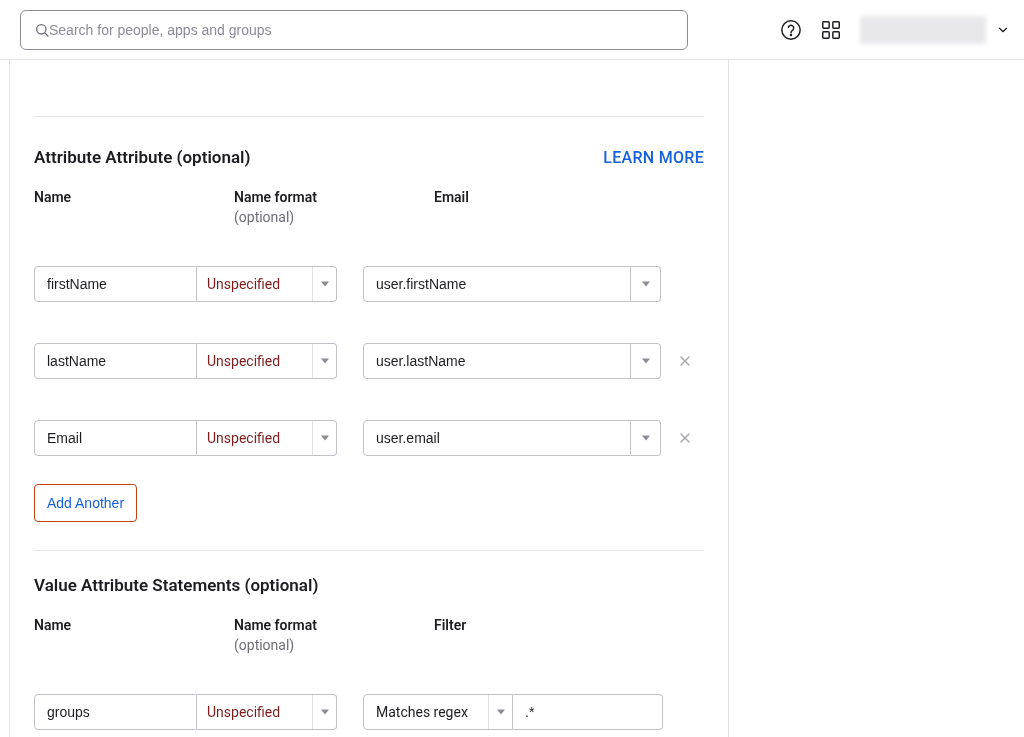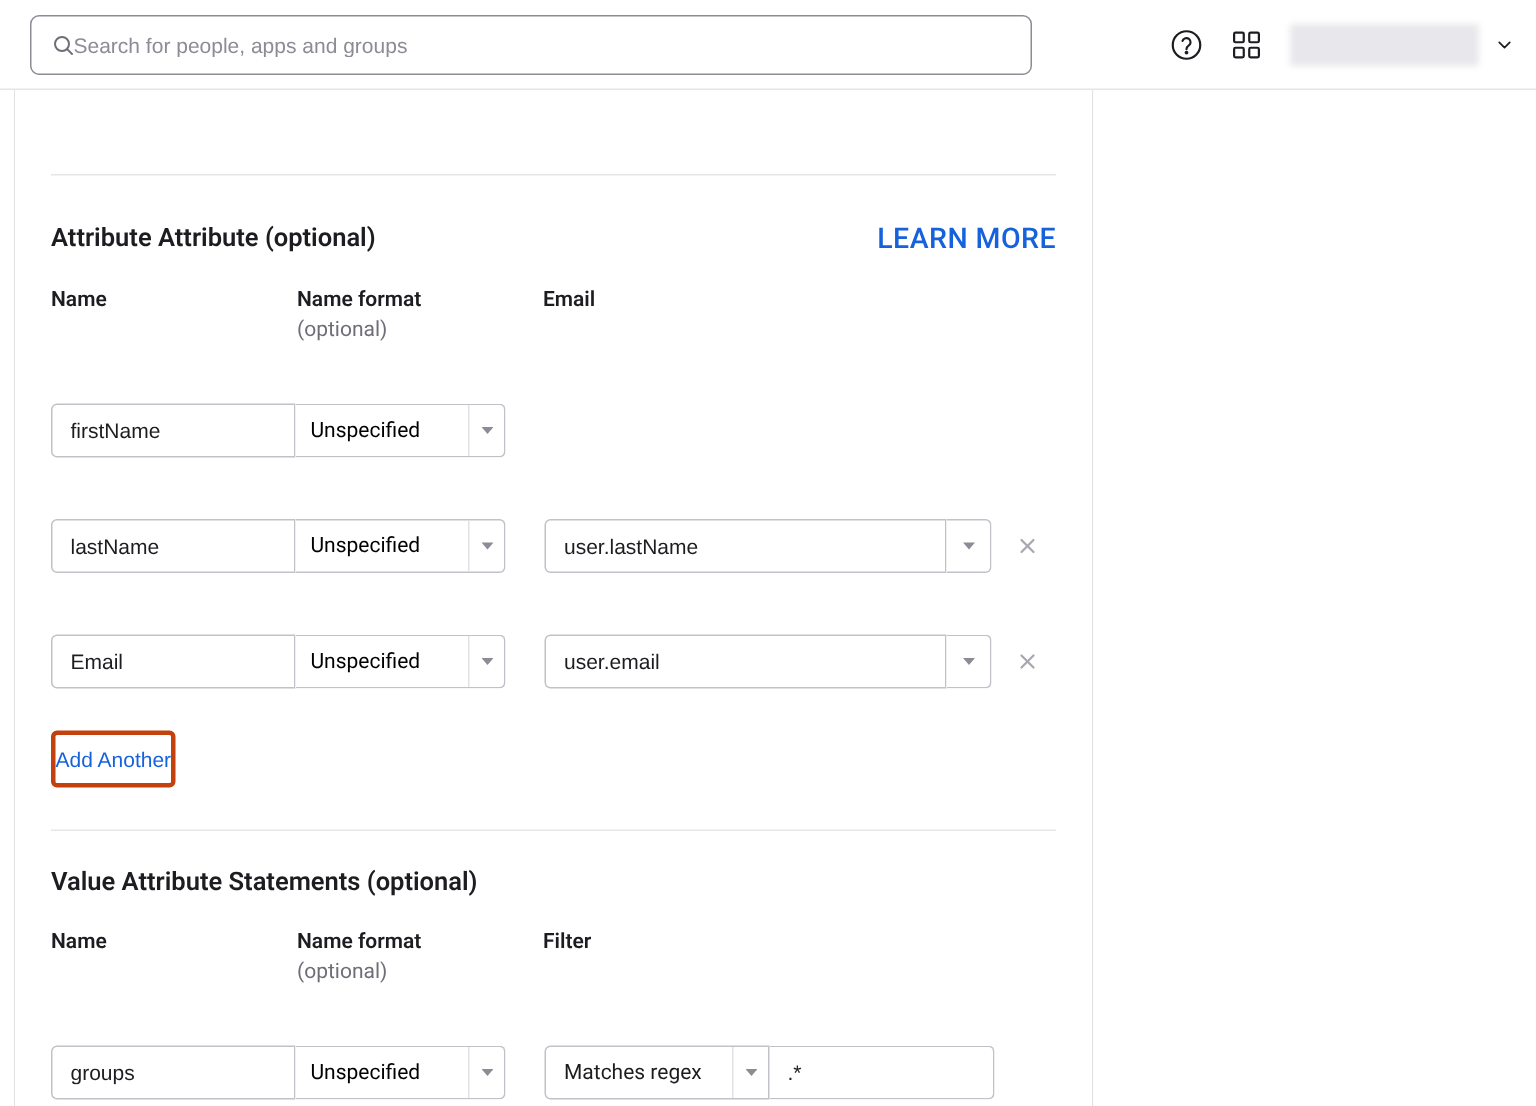--- a/index.html
+++ b/index.html
@@ -90,29 +90,30 @@
       align-items: center;
       justify-content: space-between;
       margin-bottom: 22px;
     }
     .section-title {
       font-size: 17px;
       font-weight: 600;
       color: #1d1d21;
     }
     .learn-more {
-      font-size: 19px;
+      font-size: 16px;
       color: #1662dd;
       text-decoration: none;
       letter-spacing: 0.3px;
       font-weight: 500;
     }
     .col-headers {
       display: flex;
       margin-bottom: 18px;
+      gap: 36px;
     }
     .col-name { width: 164px; }
     .col-format { width: 164px; }
     .col-value { flex: 1; }
     .col-head-label {
       font-size: 14px;
       font-weight: 600;
       color: #1d1d21;
     }
     .col-head-sub {
@@ -139,21 +140,21 @@
       background: #fff;
     }
     .select-box {
       width: 140px;
       height: 36px;
       border: 1px solid #c1c1c8;
       border-left: none;
       border-radius: 0 4px 4px 0;
       padding: 0 30px 0 10px;
       font-size: 14px;
-      color: #000000;
+      color: #7f1d1d;
       background: #fff;
       position: relative;
       display: flex;
       align-items: center;
       cursor: pointer;
     }
     .select-caret {
       position: absolute;
       right: 0;
       top: 0;
@@ -196,22 +197,22 @@
     .remove-x {
       margin-left: 16px;
       color: #a7a7b0;
       cursor: pointer;
       display: flex;
     }
     .add-btn {
       display: inline-flex;
       align-items: center;
       height: 38px;
-      padding: 0 0;
-      border: 3px solid #c2410c;
+      padding: 0 12px;
+      border: 1px solid #c2410c;
       border-radius: 4px;
       color: #1662dd;
       font-size: 14px;
       font-weight: 500;
       background: #fff;
       cursor: pointer;
     }
     
     .filter-select {
       width: 150px;
@@ -315,20 +316,28 @@
       <input class="field-input" type="text" value="firstName" style="">
       <div class="select-box">
         <span>Unspecified</span>
         <span class="select-caret">
           <svg width="8" height="8" viewBox="0 0 10 10">
               <polygon points="0,2 10,2 5,8" fill="currentColor"></polygon>
             </svg>
         </span>
       </div>
       <div class="value-gap"></div>
+      <div class="value-group">
+        <input class="value-input" type="text" value="user.firstName" style="">
+        <div class="value-caret-btn">
+          <svg width="8" height="8" viewBox="0 0 10 10">
+              <polygon points="0,2 10,2 5,8" fill="currentColor"></polygon>
+            </svg>
+        </div>
+      </div>
     </div>
 
     
     <div class="attr-row">
       <input class="field-input" type="text" value="lastName" style="">
       <div class="select-box">
         <span>Unspecified</span>
         <span class="select-caret">
           <svg width="8" height="8" viewBox="0 0 10 10">
               <polygon points="0,2 10,2 5,8" fill="currentColor"></polygon>

